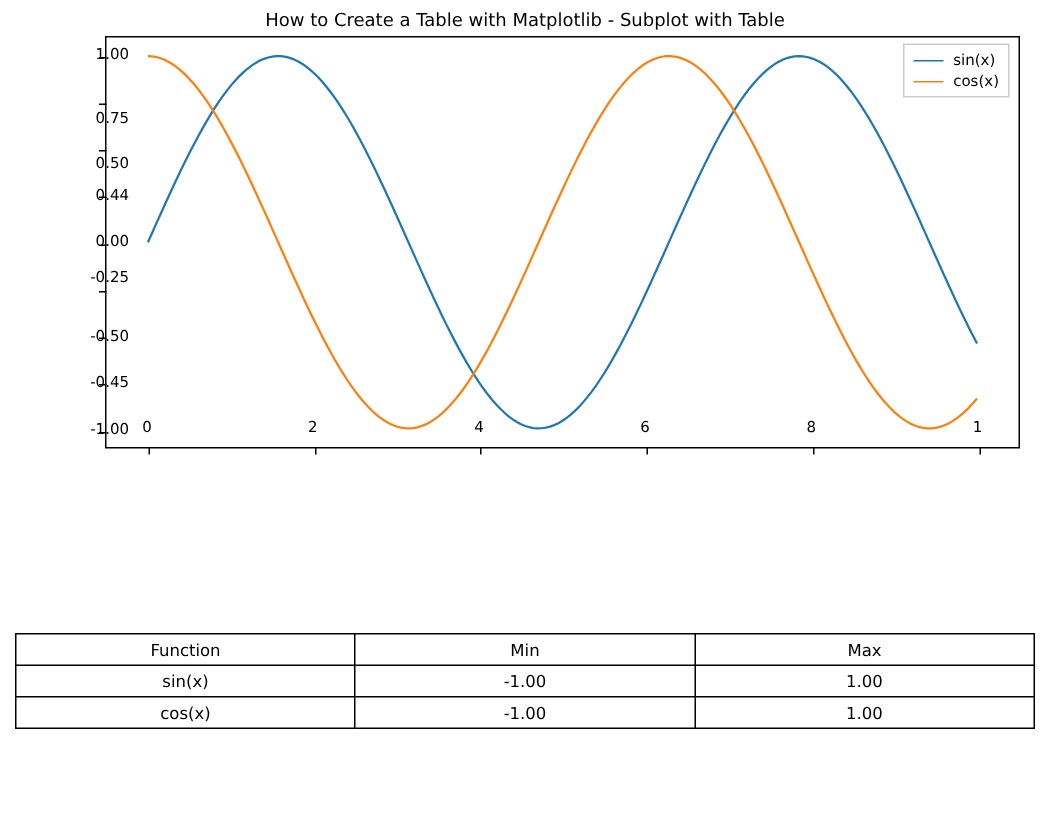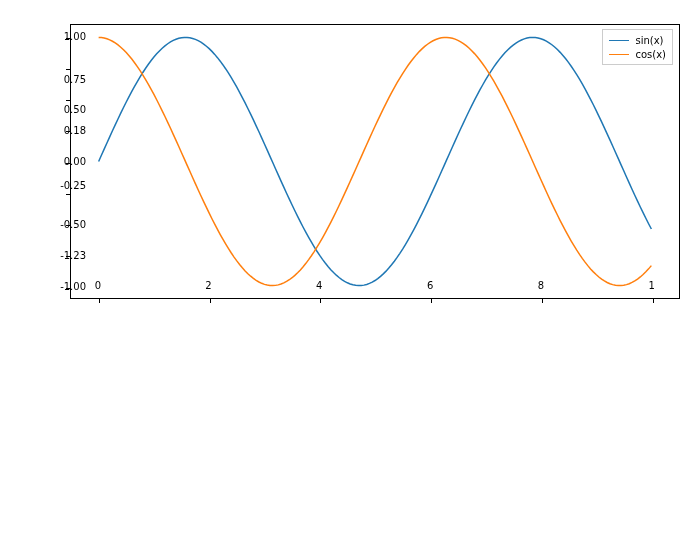--- a/index.html
+++ b/index.html
@@ -104,20 +104,21 @@
     padding: 2px 0;
     width: 33.33%;
     height: 16px;
   }
 </style>
 </head>
 <body>
 
 <div class="figure">
 
+  <div class="title">How to Create a Table with Matplotlib - Subplot with Table</div>
 
   <div class="plot-area">
 
     <div class="tick-left" style="top:262.5px"></div>
     <div class="tick-left" style="top:231.25px"></div>
     <div class="tick-left" style="top:200px"></div>
     <div class="tick-left" style="top:168.75px"></div>
     <div class="tick-left" style="top:137.5px"></div>
     <div class="tick-left" style="top:106.25px"></div>
     <div class="tick-left" style="top:75px"></div>
@@ -149,23 +150,42 @@
   </div>
 
   <div class="xlabel" style="left:78px">0</div>
   <div class="xlabel" style="left:188.5px">2</div>
   <div class="xlabel" style="left:299.3px">4</div>
   <div class="xlabel" style="left:410.1px">6</div>
   <div class="xlabel" style="left:520.9px">8</div>
   <div class="xlabel" style="left:631.7px">1</div>
 
   <div class="ylabel" style="top:281px">-1.00</div>
-  <div class="ylabel" style="top:250px">-1.23</div>
+  <div class="ylabel" style="top:250px">-0.45</div>
   <div class="ylabel" style="top:219px">-0.50</div>
   <div class="ylabel" style="top:180px">-0.25</div>
   <div class="ylabel" style="top:156px">0.00</div>
-  <div class="ylabel" style="top:125px">0.18</div>
+  <div class="ylabel" style="top:125px">0.44</div>
   <div class="ylabel" style="top:104px">0.50</div>
   <div class="ylabel" style="top:74px">0.75</div>
   <div class="ylabel" style="top:31px">1.00</div>
 
+  <table class="summary-table">
+    <tbody>
+        <tr>
+      <td>Function</td>
+      <td>Min</td>
+      <td>Max</td>
+    </tr>
+    <tr>
+      <td>sin(x)</td>
+      <td>-1.00</td>
+      <td>1.00</td>
+    </tr>
+    <tr>
+      <td>cos(x)</td>
+      <td>-1.00</td>
+      <td>1.00</td>
+    </tr>
+  </tbody>
+    </table>
 
 </div>
 
 </body></html>

